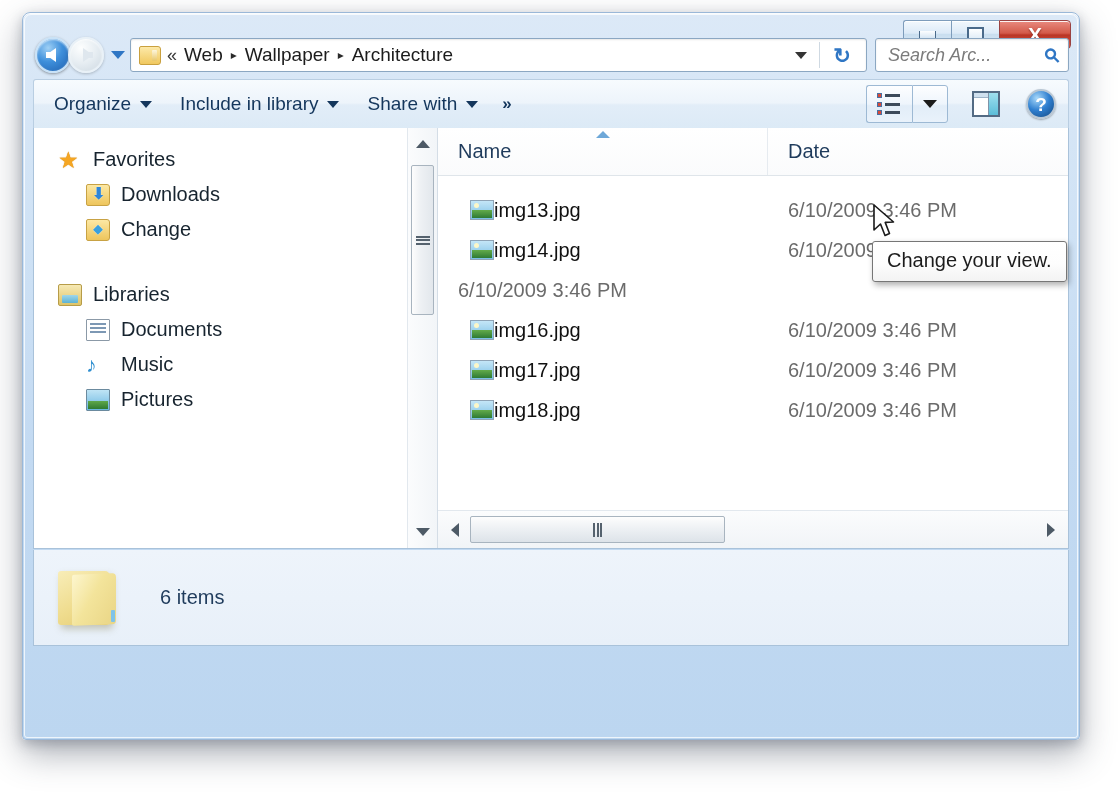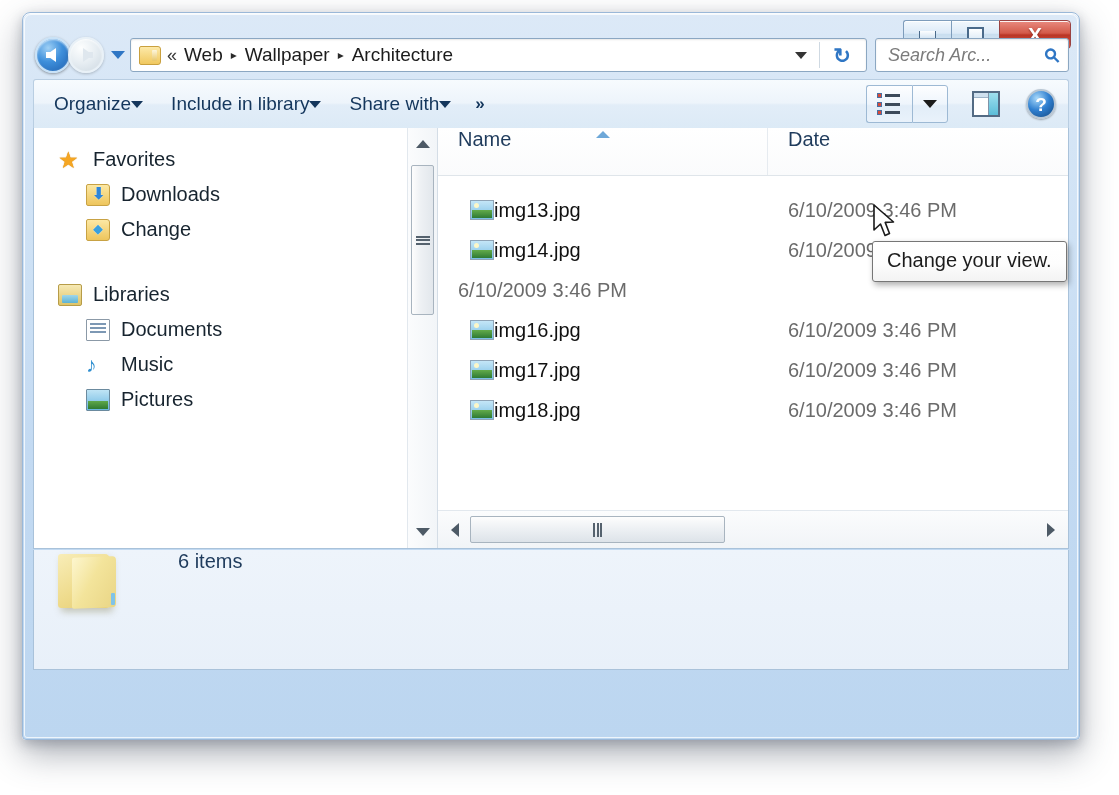--- a/index.html
+++ b/index.html
@@ -168,21 +168,21 @@
     position: absolute; left: 10px; right: 10px; top: 66px;
     height: 50px;
     background: linear-gradient(180deg,#f7fbfe 0%,#edf4fb 48%,#e2edf8 52%,#dceaf6 100%);
     border: 1px solid #b9cee2;
     border-bottom: 1px solid #a9c2da;
     border-radius: 3px 3px 0 0;
     display: flex; align-items: center;
     padding: 0 6px;
   }
   .tb-item {
-    display: flex; align-items: center; 
+    display: flex; align-items: center; gap: 9px;
     padding: 6px 14px; font-size: 19px; color: #14365c;
     border-radius: 3px; white-space: nowrap;
   }
   .tb-caret { width:0; height:0; border-left:6px solid transparent;
               border-right:6px solid transparent; border-top:7px solid #14365c; }
   .tb-chev { font-size: 17px; color: #14365c; font-weight: bold; padding: 6px 10px; }
   .tb-spacer { flex: 1 1 auto; }
 
   .view-group { display: flex; align-items: center; position: relative; }
   .view-btn {
@@ -312,21 +312,21 @@
               min-width: 0; }
   .colheader {
     height: 48px; flex: 0 0 auto;
     background: linear-gradient(180deg,#ffffff,#fafbfc);
     border-bottom: 1px solid #dfe5ea;
     display: flex; align-items: center;
     position: relative;
   }
   .col {
     font-size: 20px; color: #1f3b5c; padding-left: 20px; position: relative;
-    height: 100%; display: flex; align-items: flex-start;
+    height: 100%; display: flex; align-items: center;
   }
   .col.name { width: 330px; flex: 0 0 auto; border-right: 1px solid #e6ebf0; }
   .col.date { flex: 1 1 auto; }
   .sort-asc {
     position: absolute; left: 50%; top: 3px; transform: translateX(-50%);
     width: 0; height: 0; border-left: 7px solid transparent;
     border-right: 7px solid transparent; border-bottom: 7px solid #6ea8d8;
   }
   .rows { flex: 1 1 auto; padding-top: 14px; }
   .frow { height: 40px; display: flex; align-items: center; }
@@ -364,24 +364,24 @@
     position: absolute; left: 2px; top: 5px; bottom: 5px; width: 255px;
     background: linear-gradient(180deg,#fdfdfd 0%,#eef1f4 45%,#dde3e9 100%);
     border: 1px solid #a8b4bf; border-radius: 2px;
     display: flex; align-items: center; justify-content: center;
   }
   .hgrip { width: 9px; height: 14px; display:flex; justify-content:space-between; }
   .hgrip i { display:block; width:2px; background:#55626e; }
 
   
   .statusbar {
-    position: absolute; left: 10px; right: 10px; top: 537px; height: 120px;
+    position: absolute; left: 10px; right: 10px; top: 537px; height: 96px;
     background: linear-gradient(180deg,#eef4fb 0%,#e8f0f9 100%);
     border: 1px solid #a9c2da; border-top: none;
-    display: flex; align-items: flex-start; gap: 18px;
+    display: flex; align-items: center;
   }
   .status-folder {
     width: 64px; height: 62px; margin-left: 22px; flex: 0 0 auto; position: relative;
   }
   .sf-back {
     position: absolute; left: 2px; top: 4px; width: 52px; height: 54px;
     background: linear-gradient(150deg,#f8edb8 0%,#efdc8e 55%,#e4cb72 100%);
     border-radius: 3px 5px 4px 3px;
     box-shadow: 3px 4px 7px rgba(120,110,60,0.34);
   }

